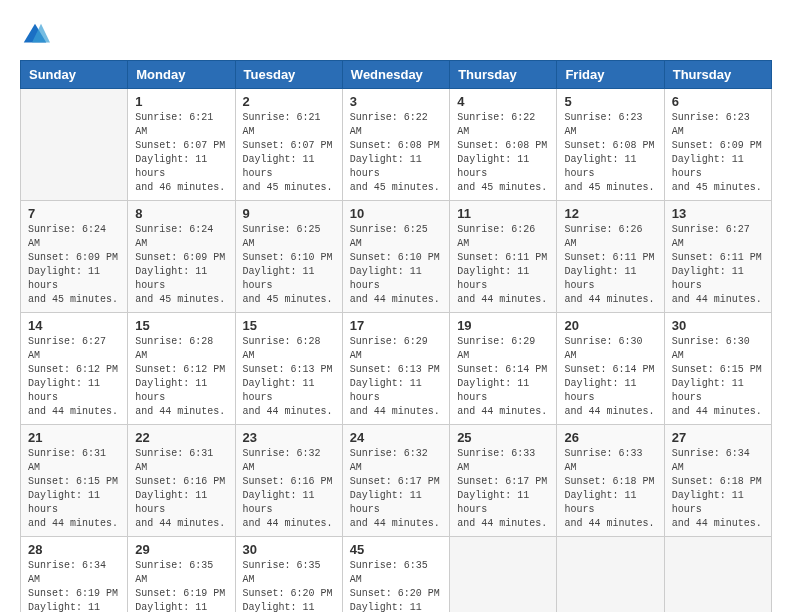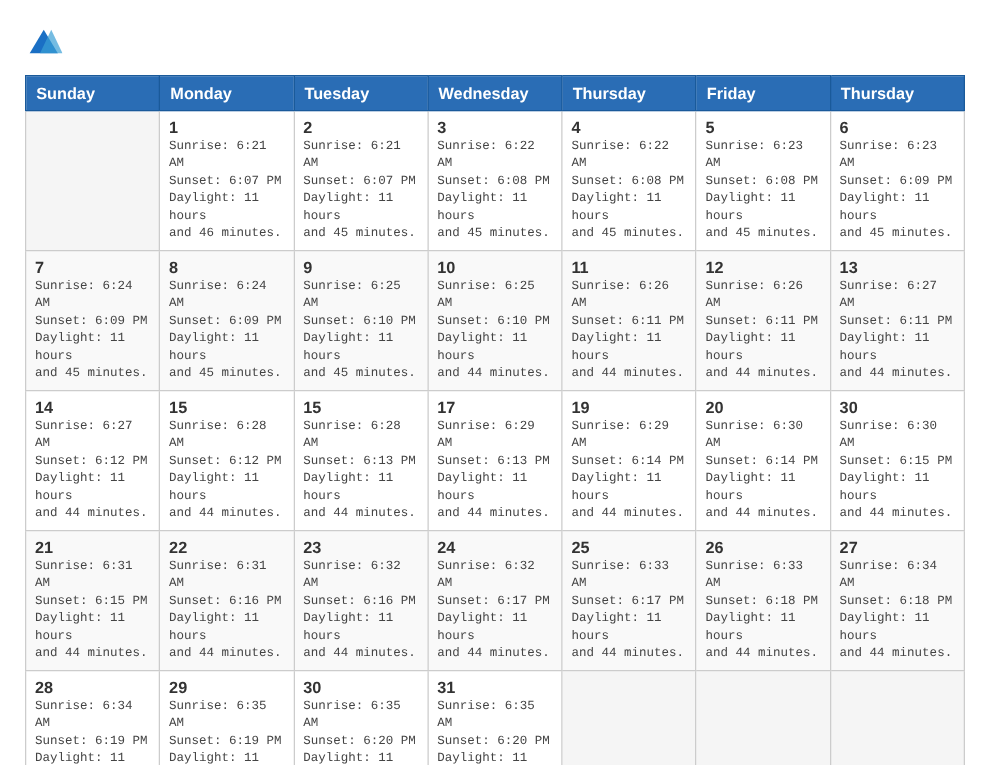--- a/index.html
+++ b/index.html
@@ -253,21 +253,21 @@
         </td>
         <td>
           <span class="day-number">29</span>
           <div class="day-info">Sunrise: 6:35 AM<br>Sunset: 6:19 PM<br>Daylight: 11 hours<br>and 44 minutes.</div>
         </td>
         <td>
           <span class="day-number">30</span>
           <div class="day-info">Sunrise: 6:35 AM<br>Sunset: 6:20 PM<br>Daylight: 11 hours<br>and 44 minutes.</div>
         </td>
         <td>
-          <span class="day-number">31</span>
+          <span class="day-number">45</span>
           <div class="day-info">Sunrise: 6:35 AM<br>Sunset: 6:20 PM<br>Daylight: 11 hours<br>and 44 minutes.</div>
         </td>
         <td class="empty-cell"></td>
         <td class="empty-cell"></td>
         <td class="empty-cell"></td>
       </tr>
     </tbody>
 </table>
 
 </body></html>

